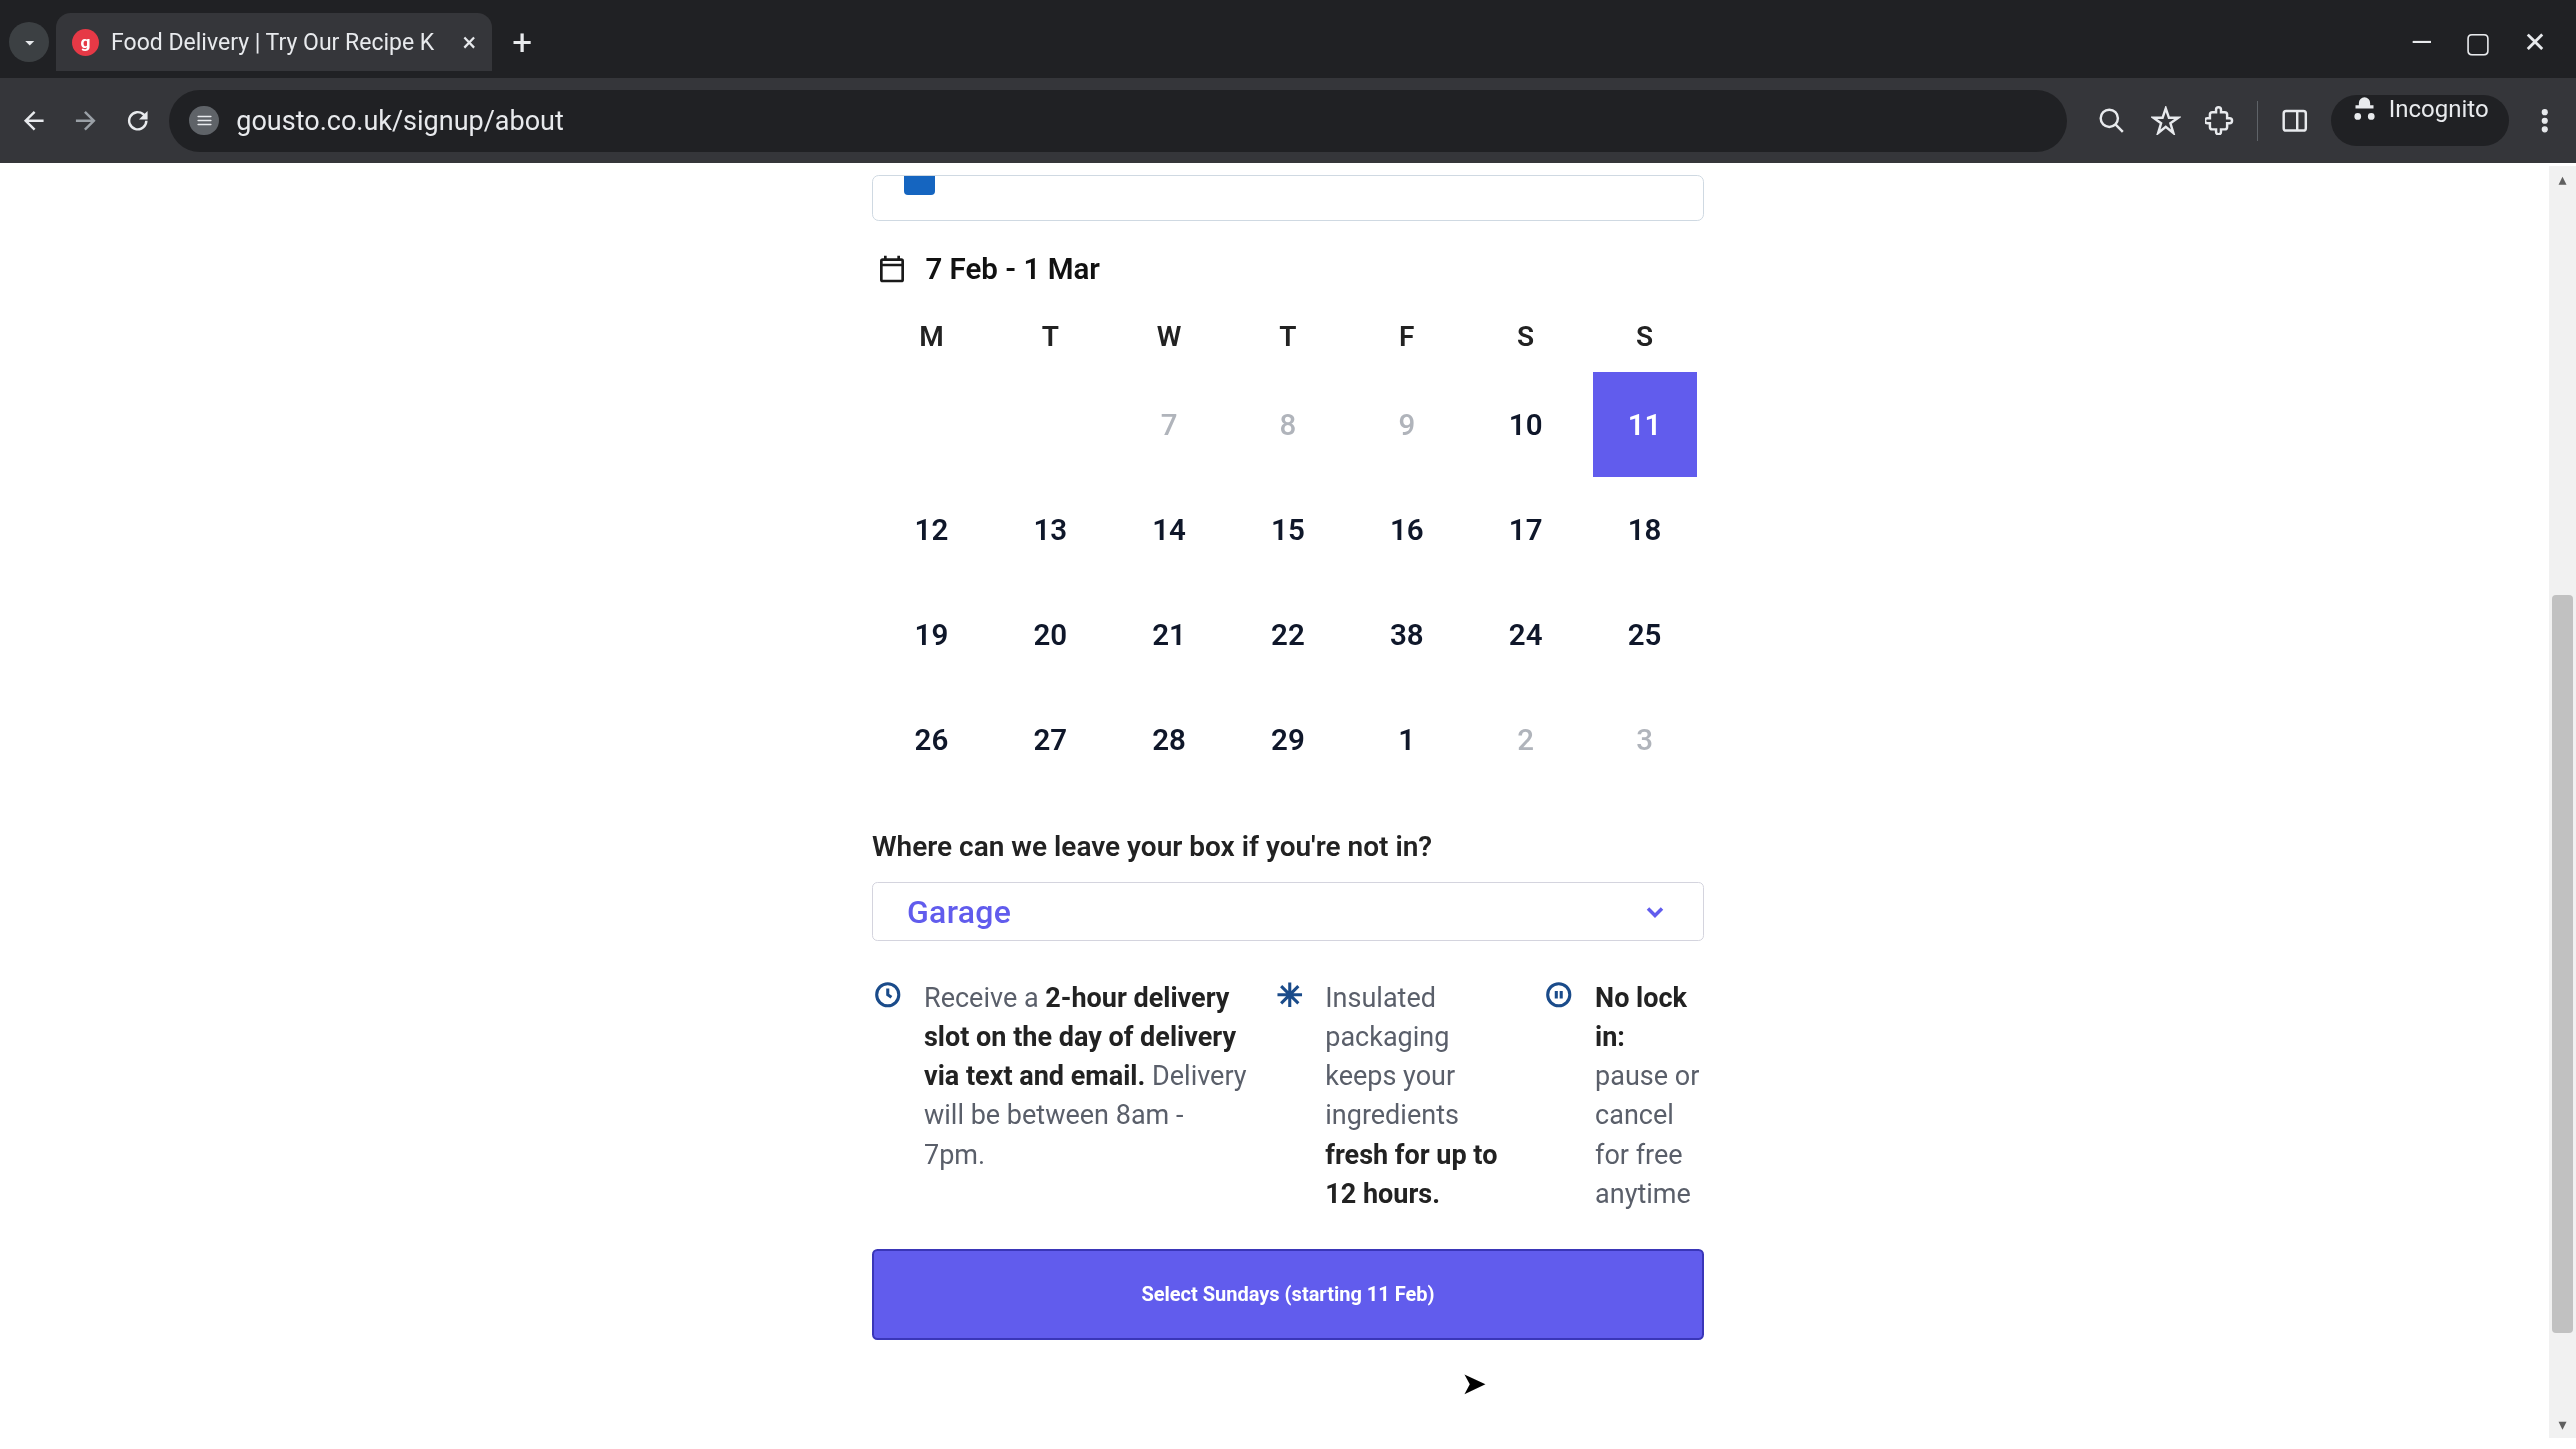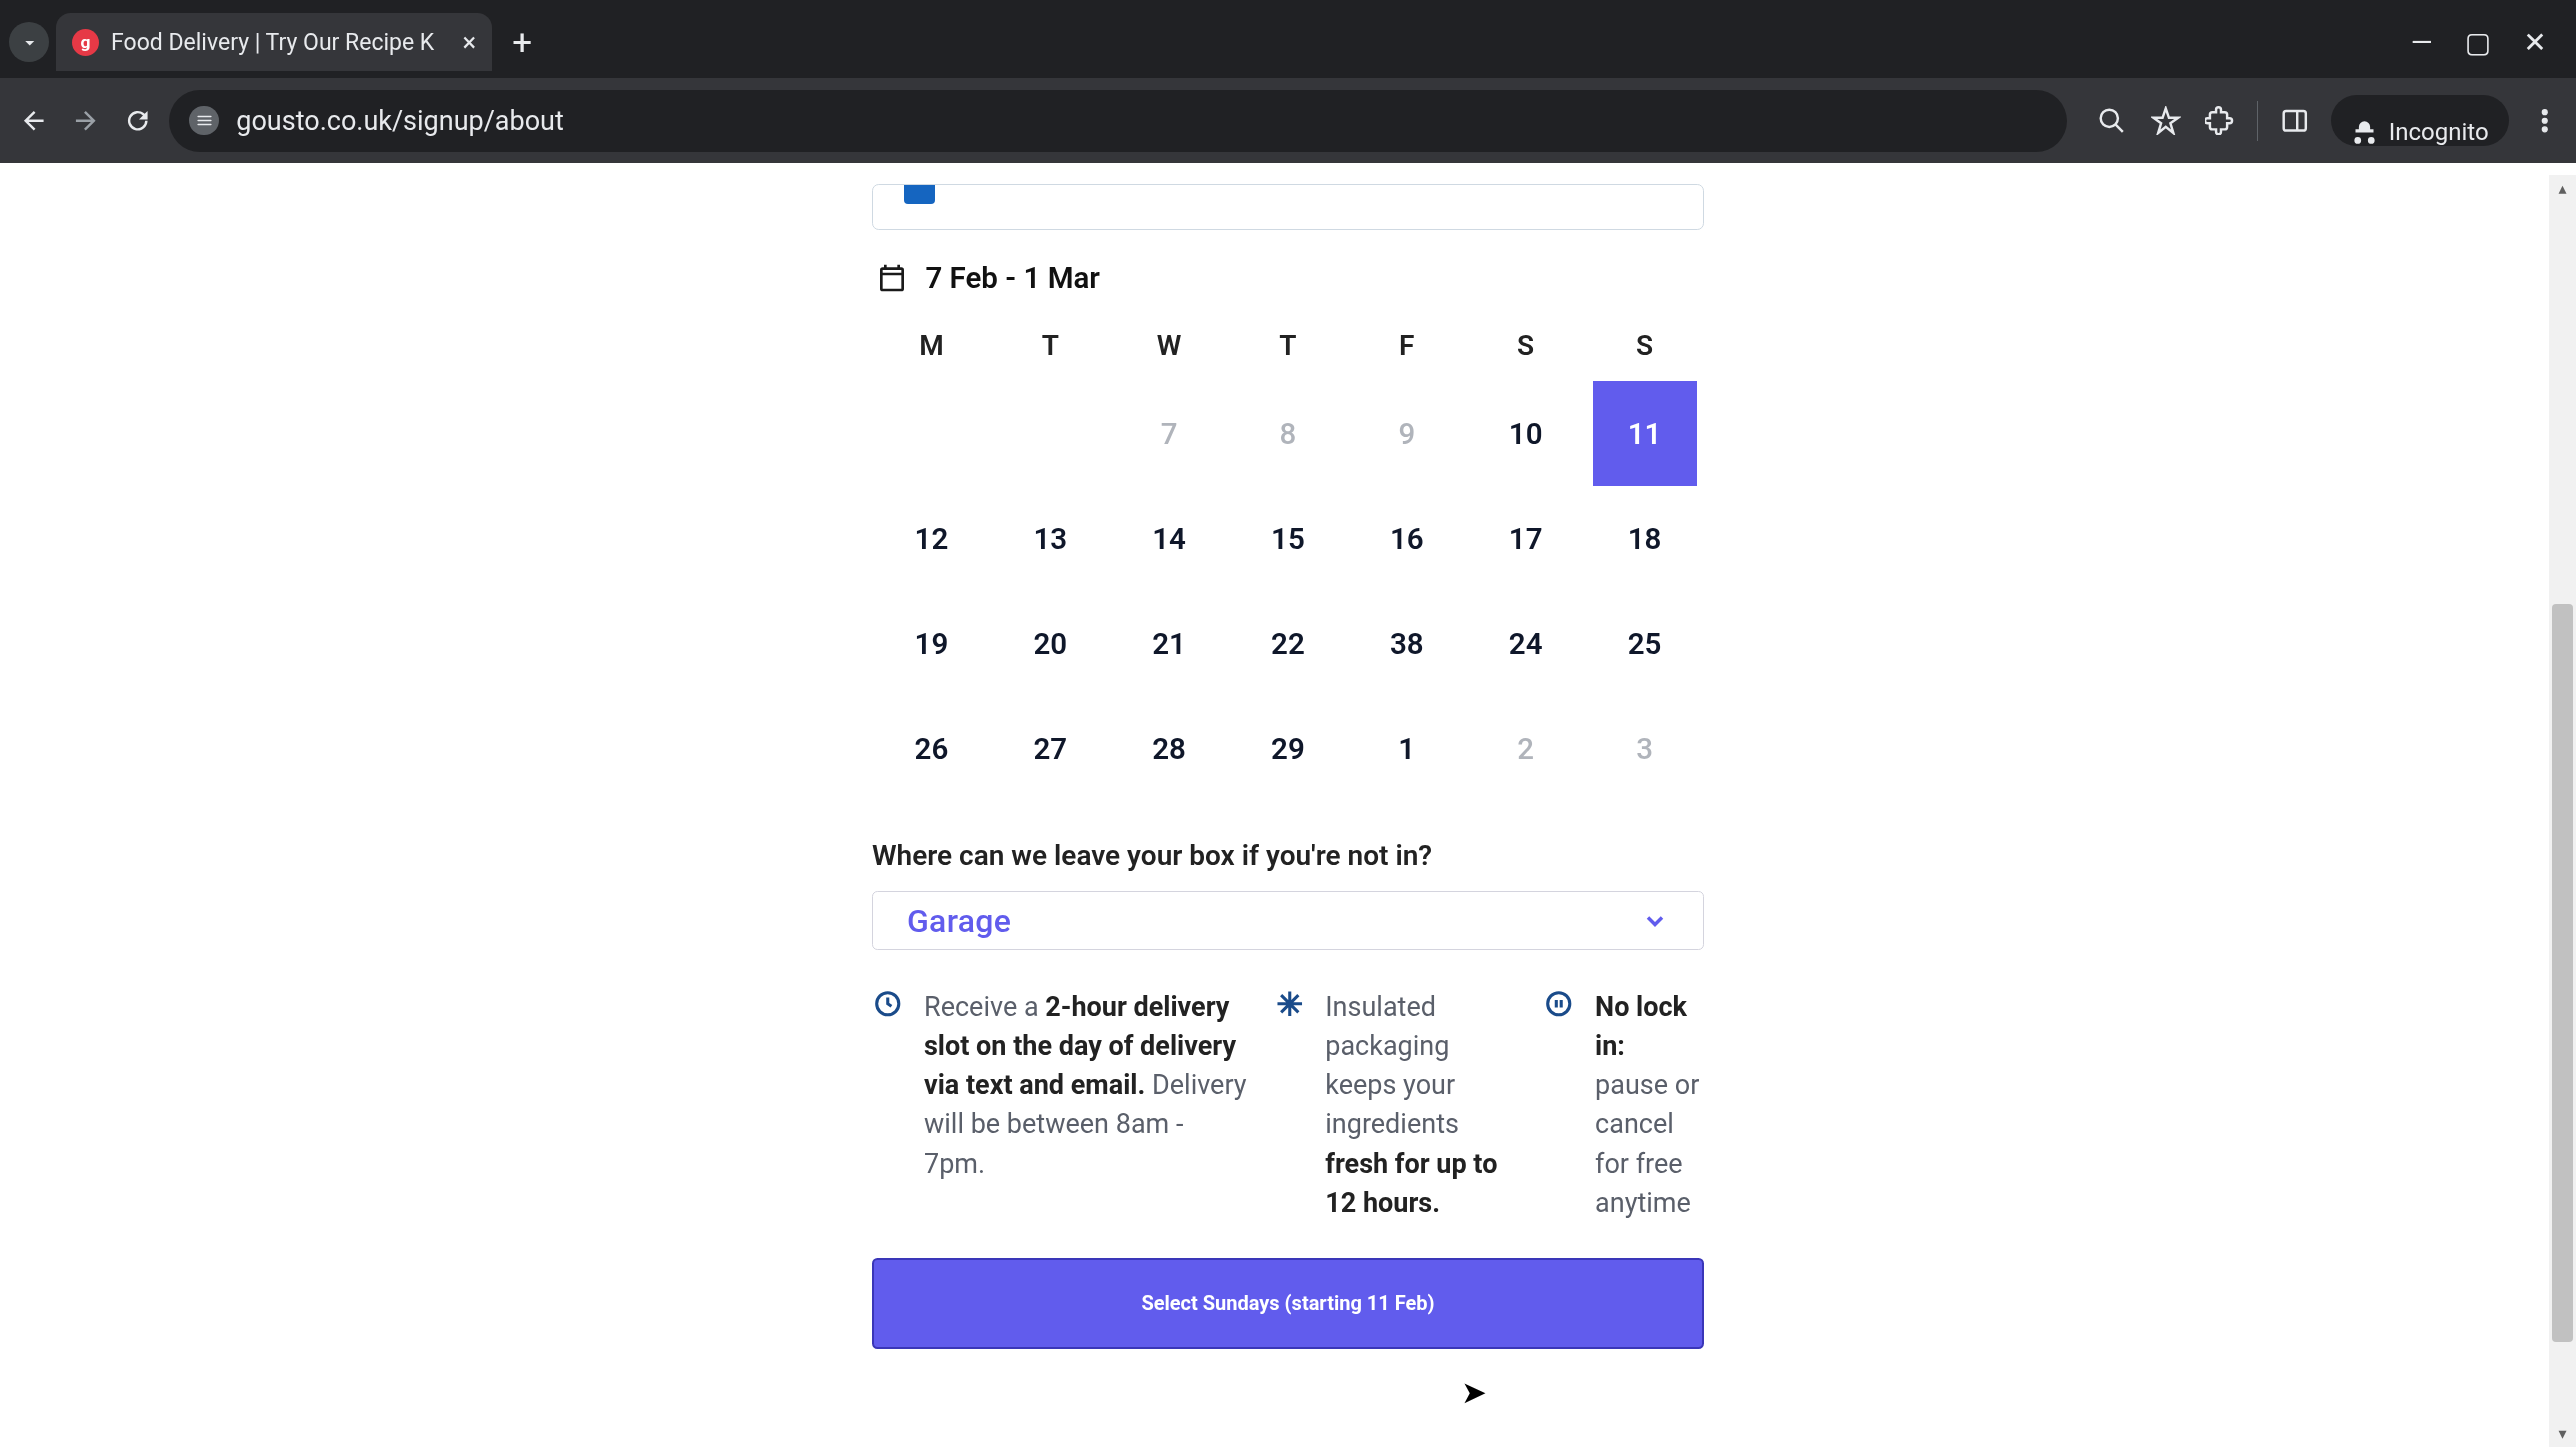--- a/index.html
+++ b/index.html
@@ -23,33 +23,33 @@
 .navbtn svg { width:29.5px; height:29.5px; fill:#9aa0a6; }
 .navbtn.active svg { fill:#e8eaed; }
 .omnibox { flex:1; height:62px; background:#202124; border-radius:31px; display:flex; align-items:center; padding:0 20px; gap:17.4px; }
 .omnibox .siteicon { width:29.5px; height:29.5px; border-radius:50%; background:#5f6368; display:flex; align-items:center; justify-content:center; }
 .omnibox .siteicon svg { width:19px; height:19px; fill:#e8eaed; }
 .omnibox .url { color:#e8eaed; font-size:27px; }
 .rightbtns { display:flex; align-items:center; gap:19px; margin-left:16px; }
 .rightbtns .icon { width:35px; height:35px; display:flex; align-items:center; justify-content:center; }
 .rightbtns .icon svg { width:29.5px; height:29.5px; fill:#e8eaed; stroke:#e8eaed; }
 .sep { width:1.3px; height:40px; background:#5f6368; }
-.incognito-pill { height:51px; border-radius:25.5px; background:#202124; display:flex; align-items:flex-end; gap:10.7px; padding:0 20px; }
+.incognito-pill { height:51px; border-radius:25.5px; background:#202124; display:flex; align-items:flex-start; gap:10.7px; padding:0 20px; }
 .incognito-pill svg { width:27px; height:27px; fill:#e8eaed; }
 .incognito-pill span { color:#e8eaed; font-size:24px; }
 
 
 .viewport { position:relative; background:#fff; width:100%; height:calc(1449px - 177px); }
 .viewport .scrollbar-track { position:absolute; right:0; top:0; width:27px; height:100%; background:#f1f1f1; }
 .viewport .scrollbar-thumb { position:absolute; right:2.7px; width:21.5px; top:429px; height:738px; background:#c1c1c1; border-radius:4px; }
 .viewport .scroll-arrow { position:absolute; right:2.7px; width:21.5px; height:21.5px; display:flex; align-items:center; justify-content:center; color:#606060; font-size:16px; }
 .viewport .scroll-arrow.up { top:2.7px; }
 .viewport .scroll-arrow.down { bottom:2.7px; }
 
-.page { width:832px; margin:12px auto; padding-top:9px; }
+.page { width:832px; margin:3px auto; padding-top:9px; }
 
 .hint-banner { height:46px; border:1.3px solid #cfd9e2; border-radius:6.7px; margin-bottom:31px; position:relative; overflow:hidden; }
 .hint-banner::before { content:""; position:absolute; left:31px; top:-12px; width:31px; height:31px; background:#1565c0; border-radius:4px; }
 
 
 .cal-range { display:flex; align-items:center; gap:17.4px; margin-bottom:34px; padding-left:4px; }
 .cal-range svg { width:32px; height:32px; fill:#1a1a1a; }
 .cal-range span { font-size:29.5px; font-weight:600; color:#111; }
 
 .calendar { width:100%; border-collapse:separate; border-spacing:0; }

